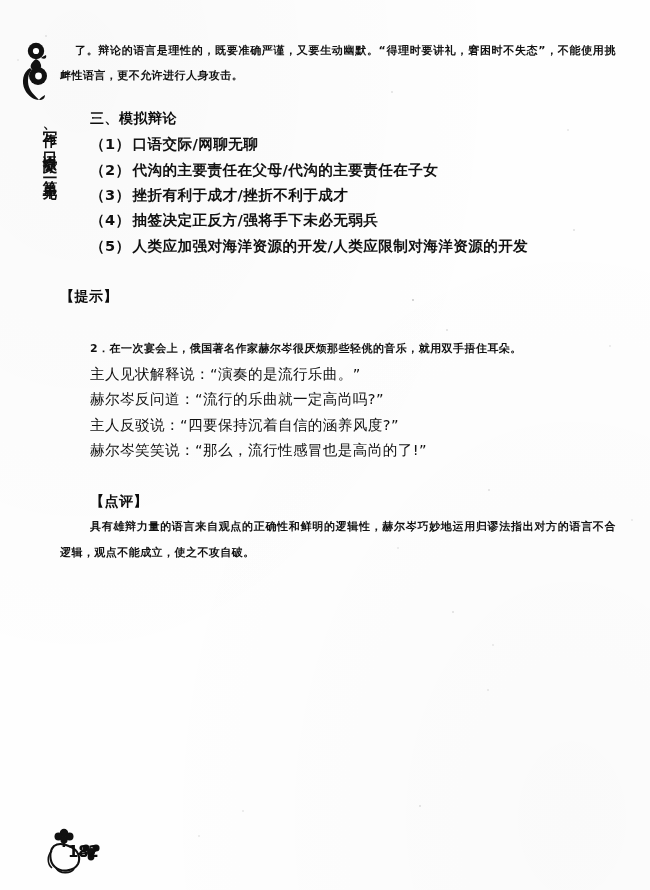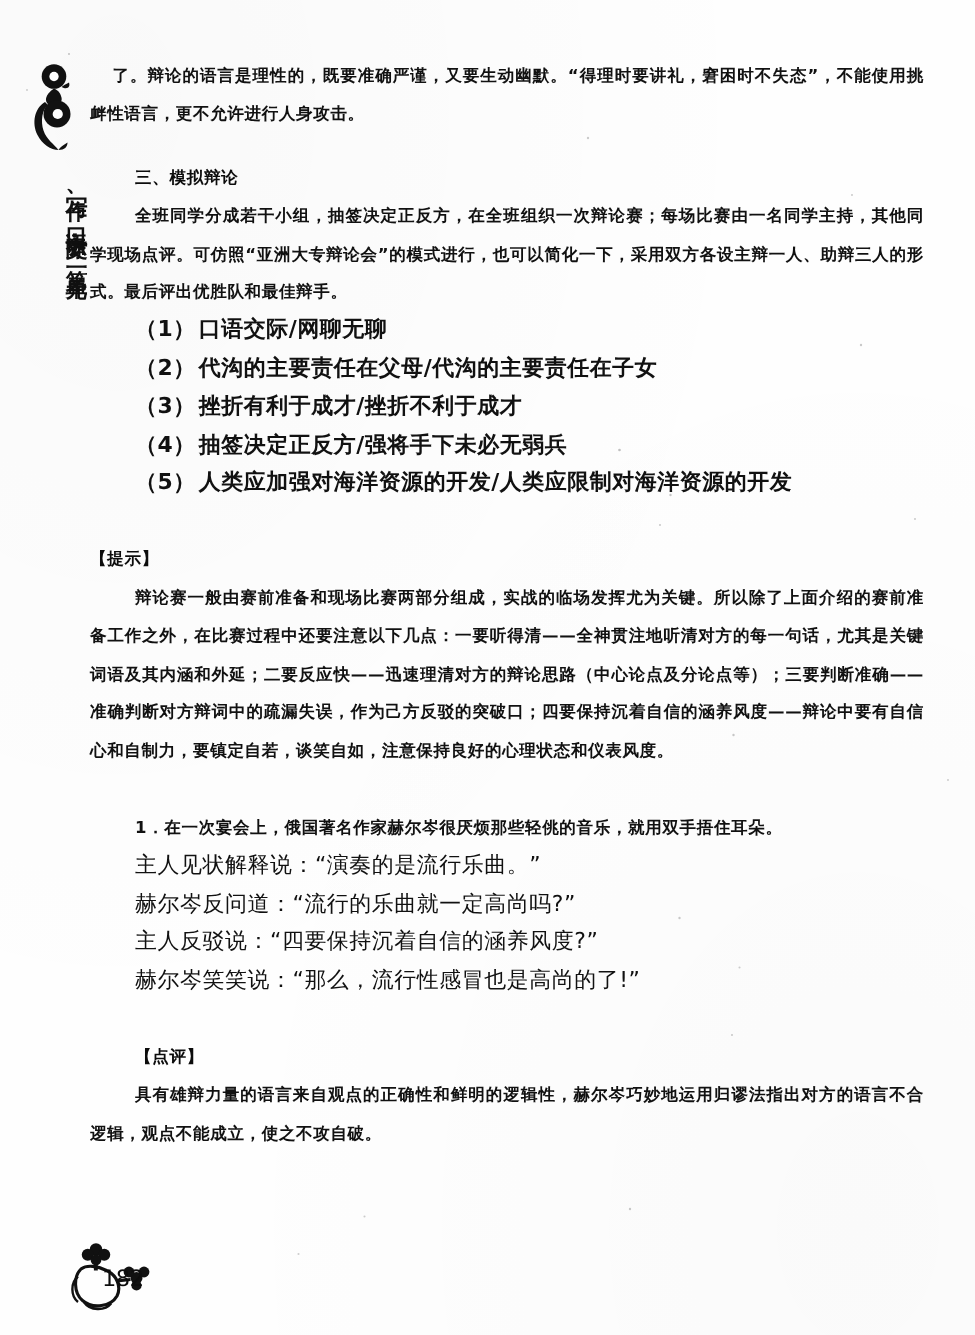--- a/index.html
+++ b/index.html
@@ -84,21 +84,21 @@
     margin: 0;
   }
   .indent2 { text-indent: 30px; }
   .indent1 { text-indent: 15px; }
   .gap-md { height: 17px; }
   .gap-lg { height: 26px; }
 
   .heading {
     font-family: "DejaVu Sans", sans-serif;
     font-weight: bold;
-    font-size: 11px;
+    font-size: 14px;
     line-height: 25.4px;
     letter-spacing: 0.5px;
     color: #0c0c0c;
     margin: 0;
   }
 
   .list-line {
     font-family: "DejaVu Sans", sans-serif;
     font-weight: bold;
     font-size: 14.6px;
@@ -136,21 +136,21 @@
     left: 0;
     top: 0;
     width: 90px;
     height: 56px;
   }
   #folio-number {
     position: absolute;
     left: 28px;
     top: 19px;
     font-family: "DejaVu Sans", sans-serif;
-    font-weight: normal;
+    font-weight: bold;
     font-size: 15px;
     letter-spacing: -0.3px;
     color: #0d0d0d;
   }
 </style>
 </head>
 <body>
 
 <div id="page">
 
@@ -194,21 +194,20 @@
   </div>
 
   <div id="column">
 
     <p class="para indent1">了。辩论的语言是理性的，既要准确严谨，又要生动幽默。“得理时要讲礼，窘困时不失态”，不能使用挑衅性语言，更不允许进行人身攻击。</p>
 
     <div class="gap-md"></div>
 
     <p class="heading" style="padding-left:30px;">三、模拟辩论</p>
 
-    <p class="para indent2">全班同学分成若干小组，抽签决定正反方，在全班组织一次辩论赛；每场比赛由一名同学主持，其他同学现场点评。可仿照“亚洲大专辩论会”的模式进行，也可以简化一下，采用双方各设主辩一人、助辩三人的形式。最后评出优胜队和最佳辩手。</p>
 
 
     <p class="list-line">
       <span class="num">（1）</span><span>口语交际/网聊无聊</span>
     </p>
     <p class="list-line">
       <span class="num">（2）</span><span>代沟的主要责任在父母/代沟的主要责任在子女</span>
     </p>
     <p class="list-line">
       <span class="num">（3）</span><span>挫折有利于成才/挫折不利于成才</span>
@@ -216,25 +215,24 @@
     <p class="list-line">
       <span class="num">（4）</span><span>抽签决定正反方/强将手下未必无弱兵</span>
     </p>
     <p class="list-line">
       <span class="num">（5）</span><span>人类应加强对海洋资源的开发/人类应限制对海洋资源的开发</span>
     </p>
 
     <div class="gap-lg"></div>
 
     <p class="heading">【提示】</p>
-    <p class="para indent2">辩论赛一般由赛前准备和现场比赛两部分组成，实战的临场发挥尤为关键。所以除了上面介绍的赛前准备工作之外，在比赛过程中还要注意以下几点：一要听得清——全神贯注地听清对方的每一句话，尤其是关键词语及其内涵和外延；二要反应快——迅速理清对方的辩论思路（中心论点及分论点等）；三要判断准确——准确判断对方辩词中的疏漏失误，作为己方反驳的突破口；四要保持沉着自信的涵养风度——辩论中要有自信心和自制力，要镇定自若，谈笑自如，注意保持良好的心理状态和仪表风度。</p>
 
     <div class="gap-lg"></div>
 
-    <p class="para indent2">1．在一次宴会上，俄国著名作家赫尔岑很厌烦那些轻佻的音乐，就用双手捂住耳朵。</p>
+    <p class="para indent2">2．在一次宴会上，俄国著名作家赫尔岑很厌烦那些轻佻的音乐，就用双手捂住耳朵。</p>
 
     <p class="dialog-line">主人见状解释说：“演奏的是流行乐曲。”</p>
     <p class="dialog-line">赫尔岑反问道：“流行的乐曲就一定高尚吗?”</p>
     <p class="dialog-line">主人反驳说：“四要保持沉着自信的涵养风度?”</p>
     <p class="dialog-line">赫尔岑笑笑说：“那么，流行性感冒也是高尚的了!”</p>
 
     <div class="gap-lg"></div>
 
     <p class="heading" style="padding-left:30px;">【点评】</p>
     <p class="para indent2">具有雄辩力量的语言来自观点的正确性和鲜明的逻辑性，赫尔岑巧妙地运用归谬法指出对方的语言不合逻辑，观点不能成立，使之不攻自破。</p>

